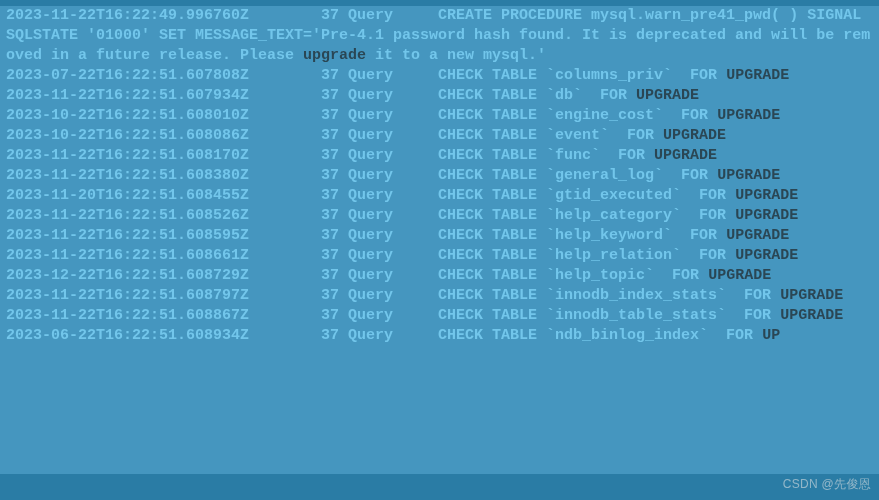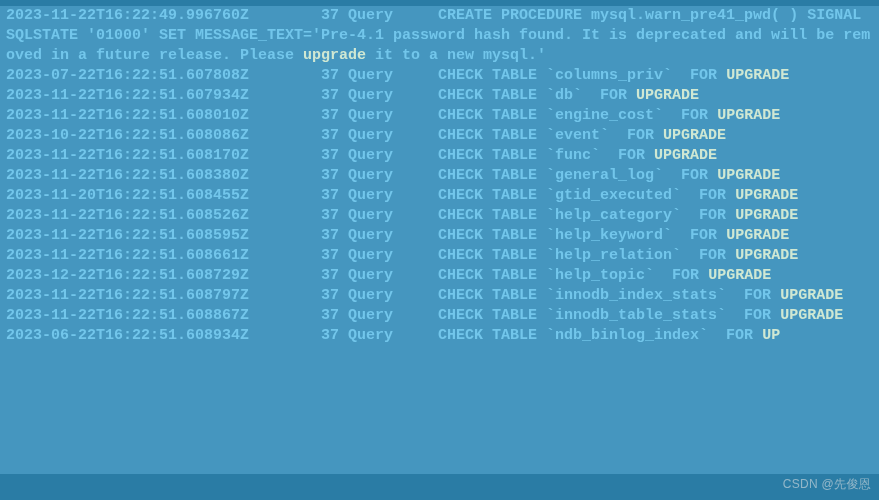--- a/index.html
+++ b/index.html
@@ -14,21 +14,21 @@
     color: #6fc5e8;
     position: relative;
   }
   .term {
     padding: 6px 6px 0 6px;
     white-space: pre-wrap;
     word-break: break-all;
     font-weight: bold;
   }
   .line { display: inline; }
-  .kw { color: #fef9c3; font-weight: bold; }
+  .kw { color: #000000; font-weight: bold; }
   .sel {
     position: absolute;
     background: rgba(120,200,240,0.35);
     pointer-events: none;
   }
   .sel1 { left: 0; width: 100%; top: 6px; height: 468px; }
   .watermark {
     position: absolute;
     right: 8px;
     bottom: 6px;
@@ -41,21 +41,21 @@
   }
 </style>
 </head>
 <body>
 
 <div class="sel sel1"></div>
 
 <div class="term"><span class="line"><span>2023-11-22T16:22:49.996760Z        37 Query     CREATE PROCEDURE mysql.warn_pre41_pwd( ) SIGNAL SQLSTATE '01000' SET MESSAGE_TEXT='Pre-4.1 password hash found. It is deprecated and will be removed in a future release. Please </span><span class="kw">upgrade</span><span> it to a new mysql.'</span></span>
 <span class="line"><span>2023-07-22T16:22:51.607808Z        37 Query     CHECK TABLE `columns_priv`  FOR </span><span class="kw">UPGRAD</span><span class="kw">E</span></span>
 <span class="line"><span>2023-11-22T16:22:51.607934Z        37 Query     CHECK TABLE `db`  FOR </span><span class="kw">UPGRADE</span></span>
-<span class="line"><span>2023-11-22T16:22:51.608010Z        37 Query     CHECK TABLE `engine_cost`  FOR </span><span class="kw">UPGRADE</span></span>
+<span class="line"><span>2023-10-22T16:22:51.608010Z        37 Query     CHECK TABLE `engine_cost`  FOR </span><span class="kw">UPGRADE</span></span>
 <span class="line"><span>2023-10-22T16:22:51.608086Z        37 Query     CHECK TABLE `event`  FOR </span><span class="kw">UPGRADE</span></span>
 <span class="line"><span>2023-11-22T16:22:51.608170Z        37 Query     CHECK TABLE `func`  FOR </span><span class="kw">UPGRADE</span></span>
 <span class="line"><span>2023-11-22T16:22:51.608380Z        37 Query     CHECK TABLE `general_log`  FOR </span><span class="kw">UPGRADE</span></span>
 <span class="line"><span>2023-11-20T16:22:51.608455Z        37 Query     CHECK TABLE `gtid_executed`  FOR </span><span class="kw">UPGRA</span><span class="kw">DE</span></span>
 <span class="line"><span>2023-11-22T16:22:51.608526Z        37 Query     CHECK TABLE `help_category`  FOR </span><span class="kw">UPGRA</span><span class="kw">DE</span></span>
 <span class="line"><span>2023-11-22T16:22:51.608595Z        37 Query     CHECK TABLE `help_keyword`  FOR </span><span class="kw">UPGRAD</span><span class="kw">E</span></span>
 <span class="line"><span>2023-11-22T16:22:51.608661Z        37 Query     CHECK TABLE `help_relation`  FOR </span><span class="kw">UPGRA</span><span class="kw">DE</span></span>
 <span class="line"><span>2023-12-22T16:22:51.608729Z        37 Query     CHECK TABLE `help_topic`  FOR </span><span class="kw">UPGRADE</span></span>
 <span class="line"><span>2023-11-22T16:22:51.608797Z        37 Query     CHECK TABLE `innodb_index_stats`  FOR </span><span class="kw">UPGRADE</span></span>
 <span class="line"><span>2023-11-22T16:22:51.608867Z        37 Query     CHECK TABLE `innodb_table_stats`  FOR </span><span class="kw">UPGRADE</span></span>

